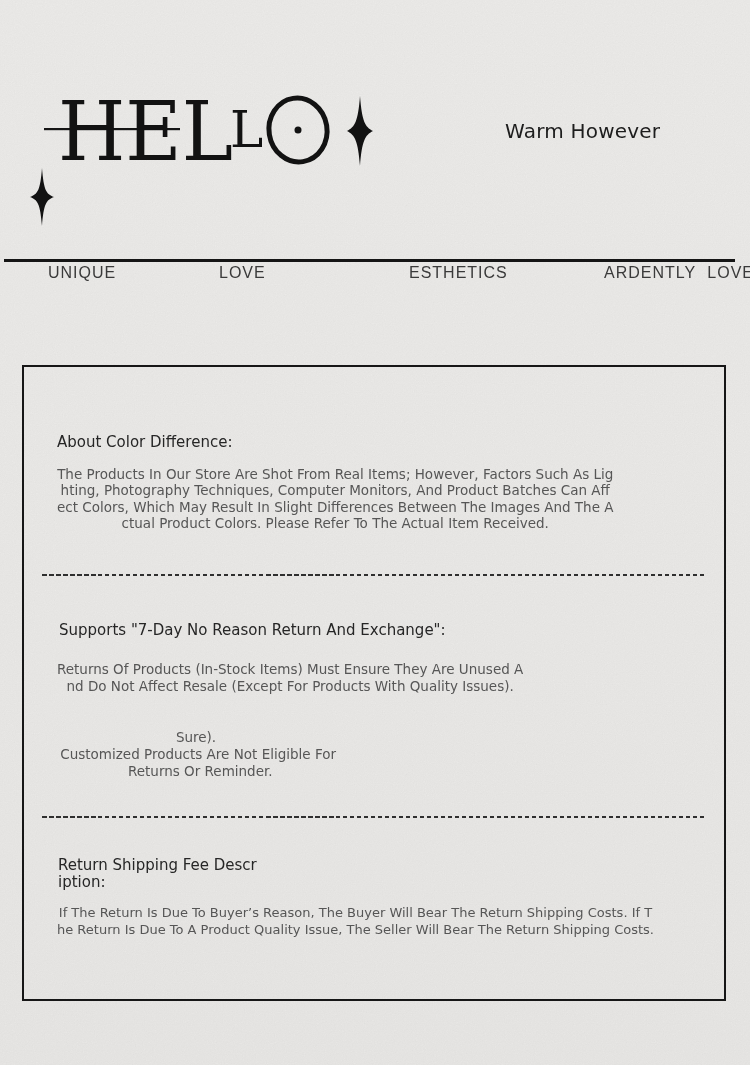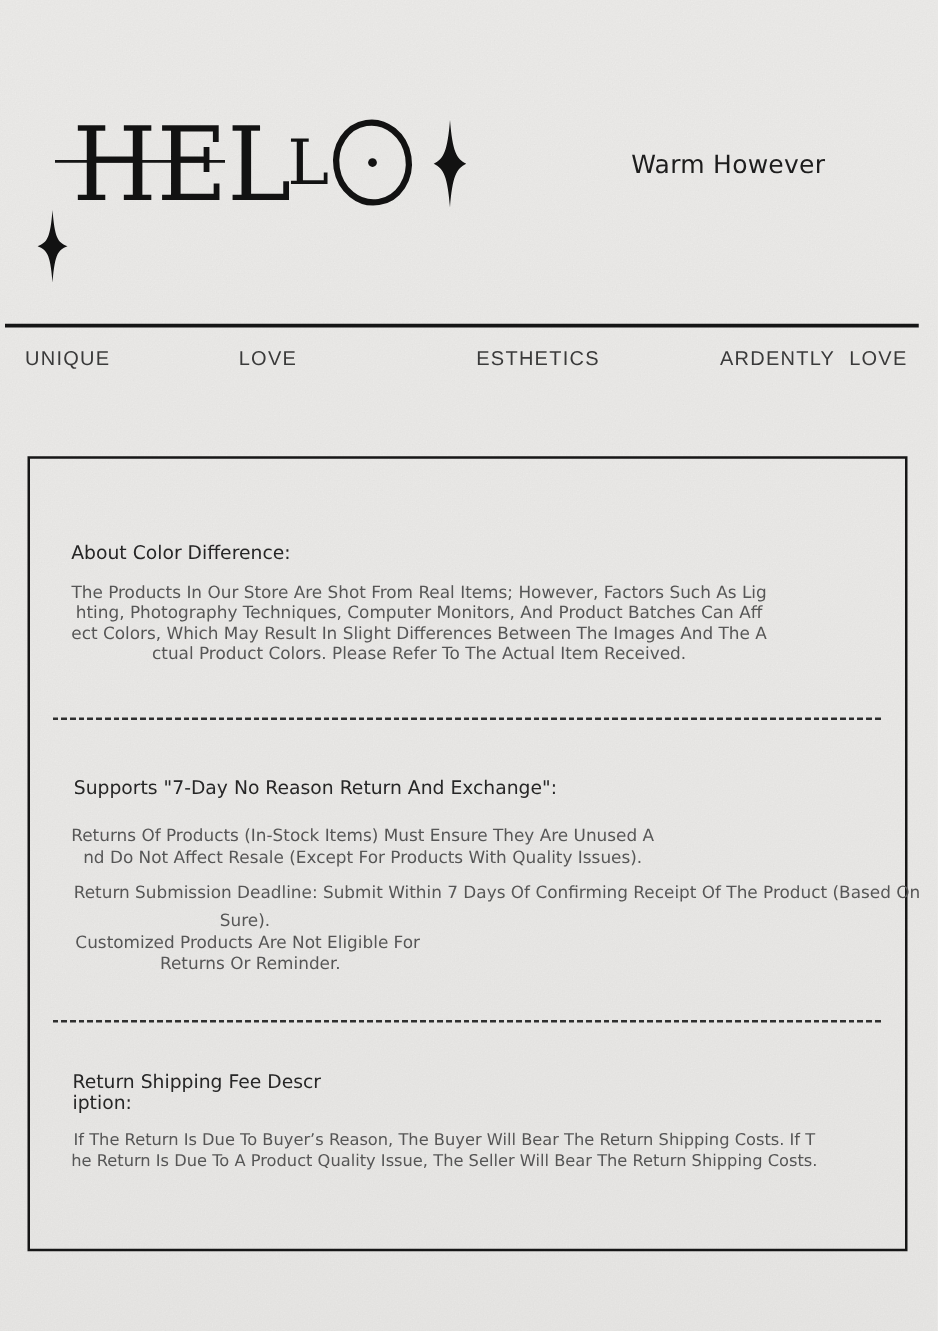--- a/index.html
+++ b/index.html
@@ -7,21 +7,21 @@
     position:relative;width:750px;height:1065px;overflow:hidden;
     background:linear-gradient(180deg,#efeeec 0%,#edecea 60%,#ebeae8 100%);
     font-family:"DejaVu Sans",sans-serif;color:#2a2a2a;
   }
   .noise{position:absolute;left:0;top:0;pointer-events:none;opacity:.55;}
   
   .logo-svg{position:absolute;left:30px;top:85px;}
   .warm-title{position:absolute;left:505px;top:119px;font-size:20px;font-weight:500;color:#1d1d1d;letter-spacing:.2px;}
   .header-rule{position:absolute;left:4px;top:259px;width:731px;height:3px;background:#151515;}
   
-  .tag{position:absolute;top:279px;font-family:"Liberation Sans",sans-serif;font-size:16px;letter-spacing:1px;word-spacing:6px;color:#3a3a3a;white-space:nowrap;}
+  .tag{position:absolute;top:264px;font-family:"Liberation Sans",sans-serif;font-size:16px;letter-spacing:1px;word-spacing:6px;color:#3a3a3a;white-space:nowrap;margin-left:28px;}
   .t0{left:20px}.t1{left:191px}.t2{left:381px}.t3{left:576px}
   
   .notice-box{position:absolute;left:22px;top:365px;width:704px;height:636px;border:2px solid #161616;box-sizing:border-box;}
   .h{position:absolute;font-size:15px;line-height:17px;color:#262626;white-space:pre-line;}
   .p{position:absolute;font-size:13.5px;line-height:16.4px;color:#565656;white-space:pre-line;text-align:center;}
   .deadline{white-space:pre;line-height:16px;}
   .cont{white-space:pre-wrap;line-height:17.2px;}
   .small{font-size:13px;line-height:17px;}
   .dash{position:absolute;left:42px;width:663px;height:2px;
     background:repeating-linear-gradient(90deg,#2f2f2f 0 4.5px,transparent 4.5px 7px);}
@@ -73,21 +73,20 @@
   <div class="p s1p">The Products In Our Store Are Shot From Real Items; However, Factors Such As Lig
 hting, Photography Techniques, Computer Monitors, And Product Batches Can Aff
 ect Colors, Which May Result In Slight Differences Between The Images And The A
 ctual Product Colors. Please Refer To The Actual Item Received.</div>
 
   <div class="dash d1"></div>
 
   <div class="h s2h">Supports "7-Day No Reason Return And Exchange":</div>
   <div class="p s2p">Returns Of Products (In-Stock Items) Must Ensure They Are Unused A
 nd Do Not Affect Resale (Except For Products With Quality Issues).</div>
-  <div class="p s2d deadline">Return Submission Deadline: Submit Within 7 Days Of Confirming Receipt Of The Product (Based On</div>
   <div class="p s2c cont">Sure).
  Customized Products Are Not Eligible For
   Returns Or Reminder.</div>
 
   <div class="dash d2"></div>
 
   <div class="h s3h">Return Shipping Fee Descr
 iption:</div>
   <div class="p s3p small">If The Return Is Due To Buyer’s Reason, The Buyer Will Bear The Return Shipping Costs. If T
 he Return Is Due To A Product Quality Issue, The Seller Will Bear The Return Shipping Costs.</div>

